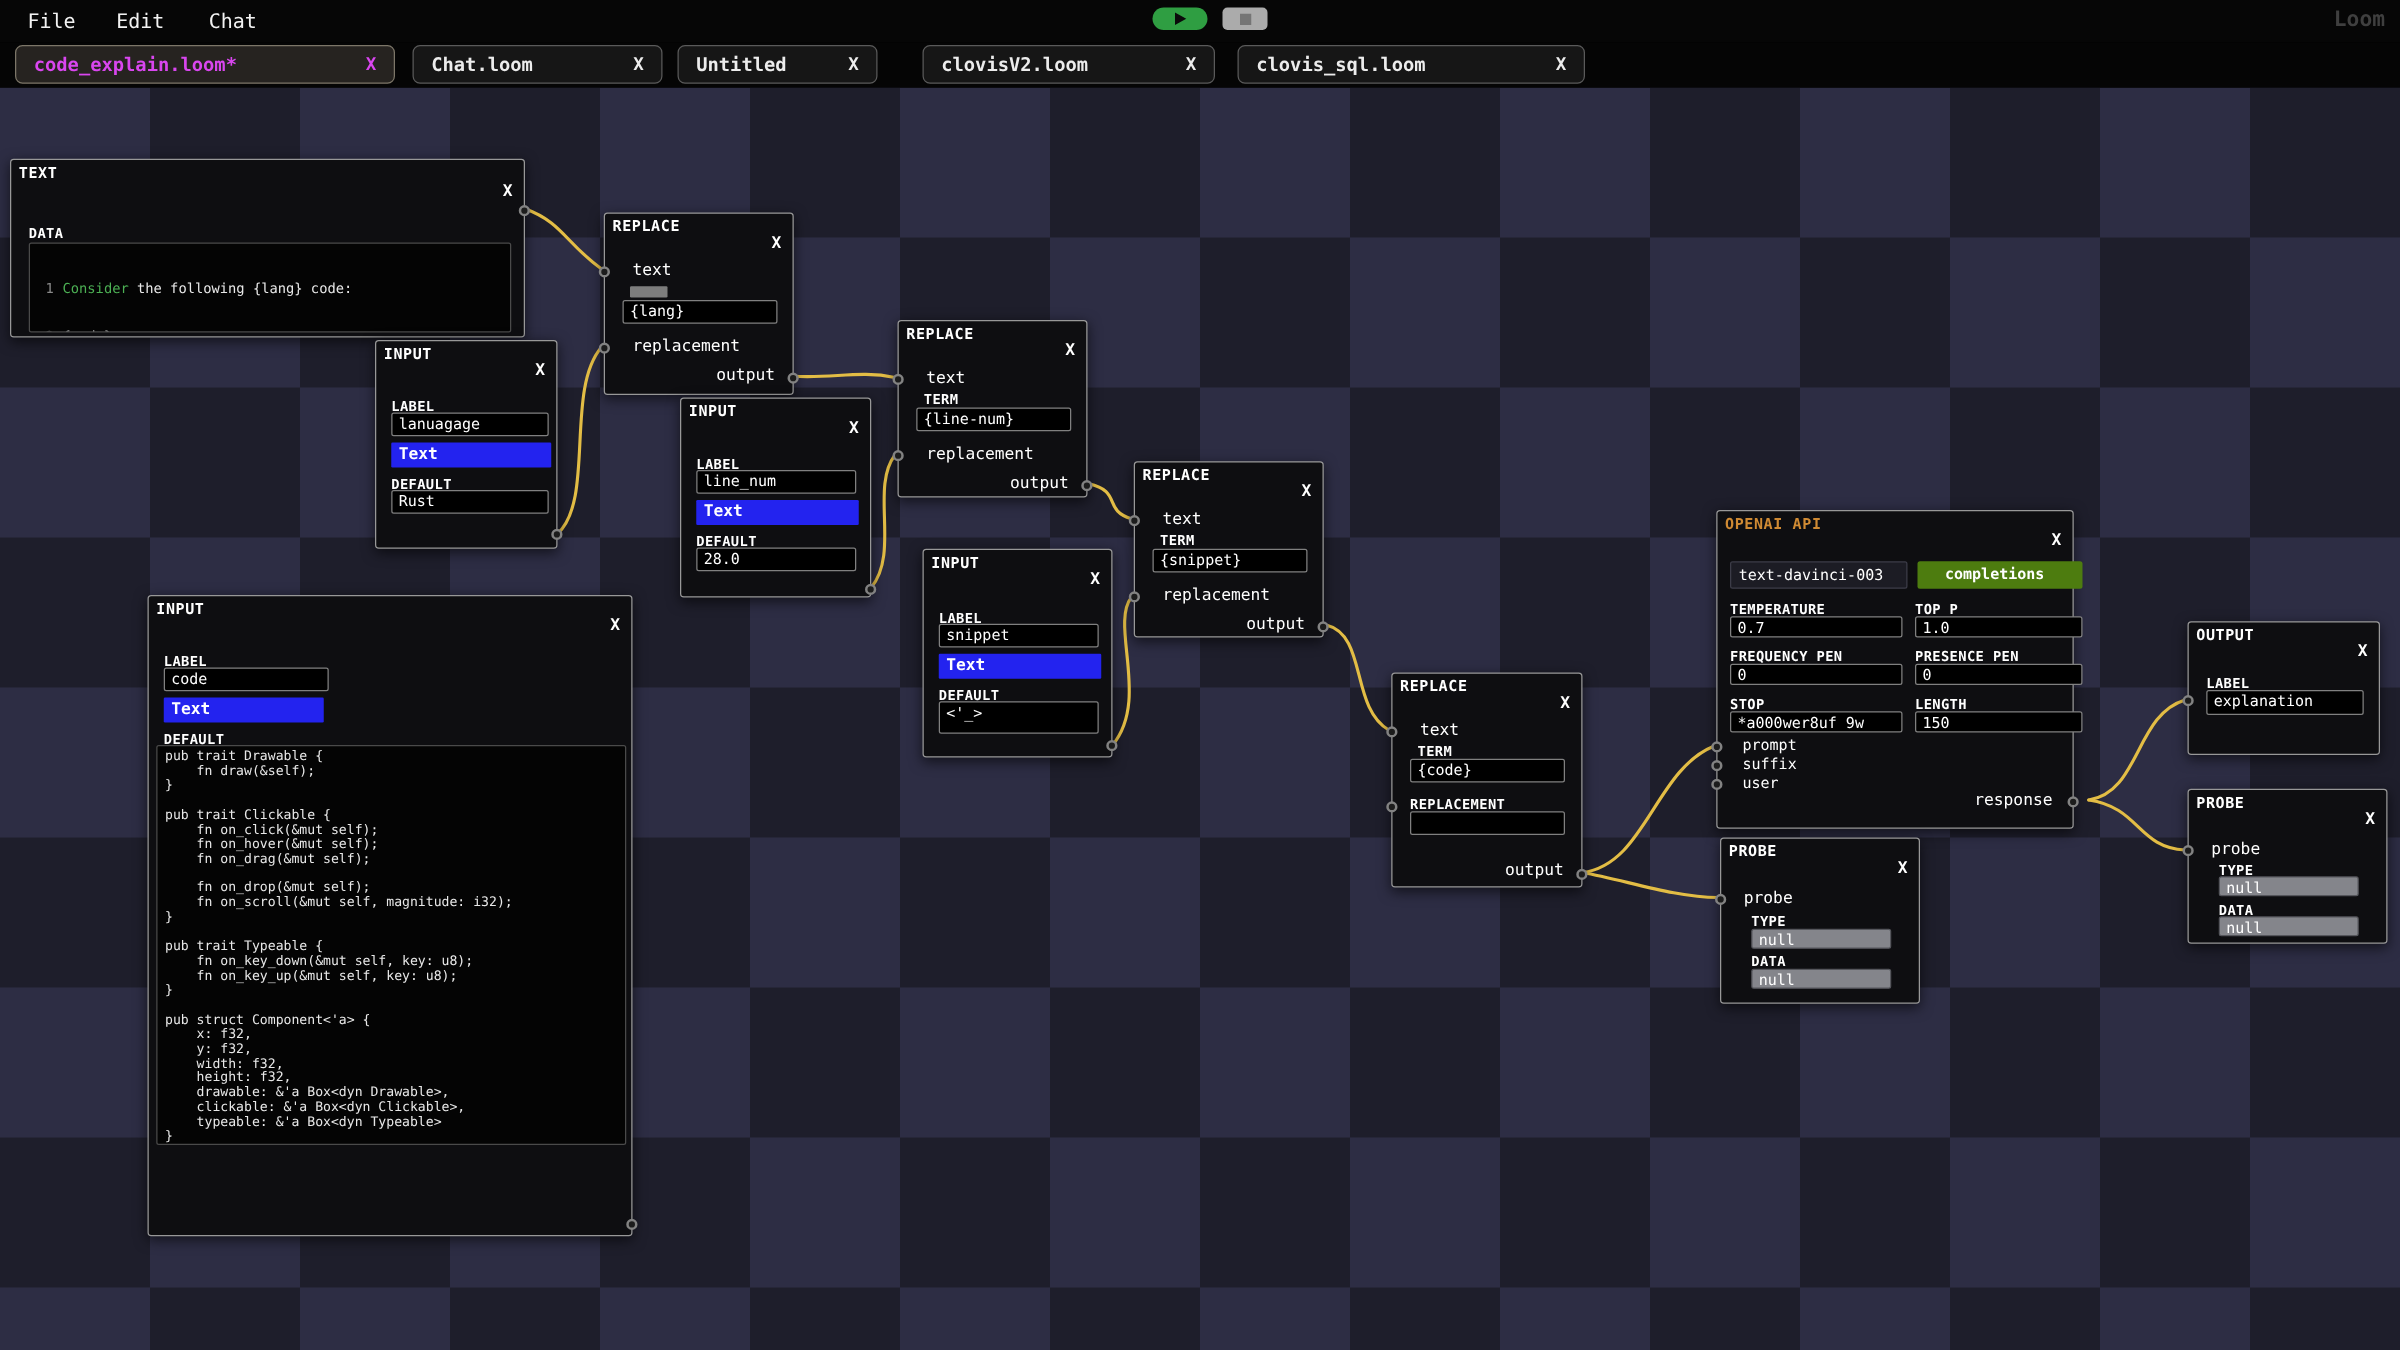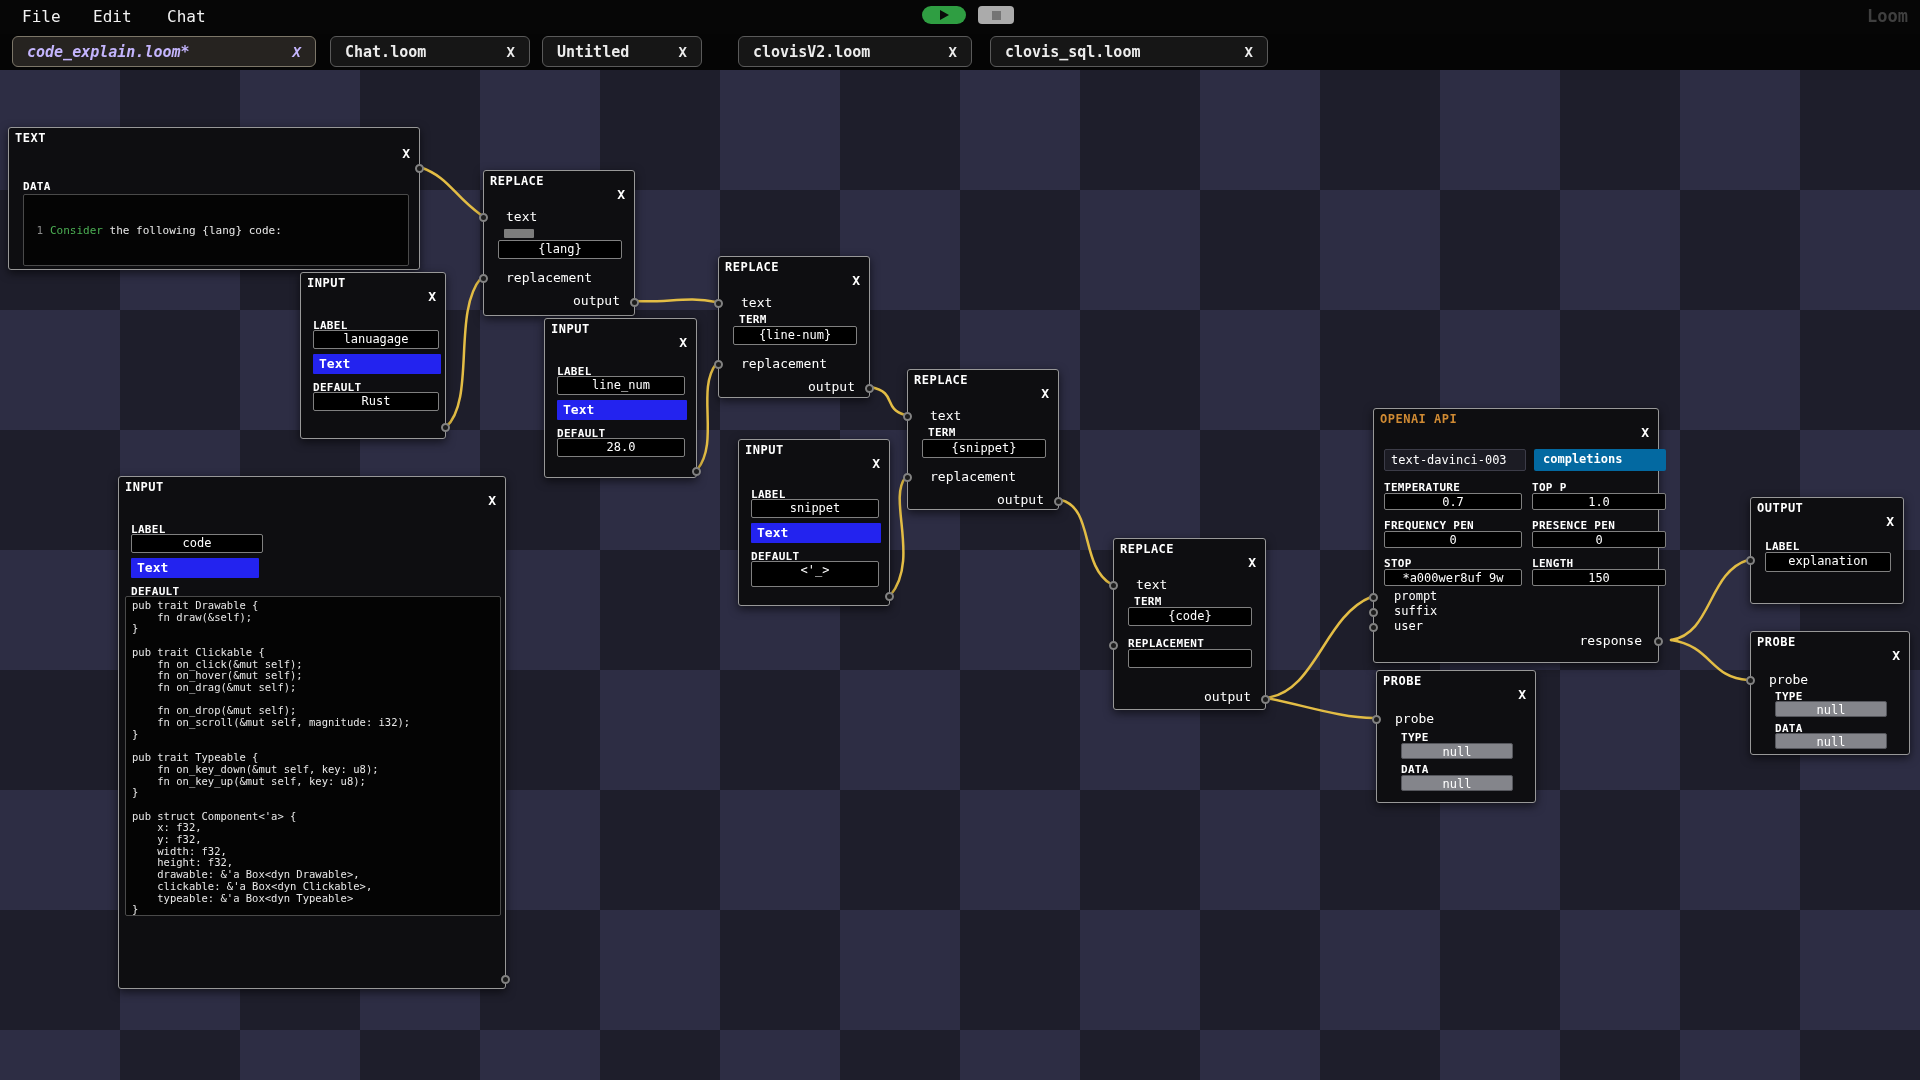--- a/index.html
+++ b/index.html
@@ -13,54 +13,54 @@
   .tri { width:0; height:0; border-left:9px solid #0a0a0a; border-top:5px solid transparent; border-bottom:5px solid transparent; }
   #stopbtn { position:absolute; left:978px; top:6px; width:36px; height:18px; background:#ababab; border-radius:4px;
     display:flex; align-items:center; justify-content:center; }
   .sq { width:9px; height:9px; background:#757575; }
   #logo { position:absolute; right:12px; top:6px; color:#3f3f3f; font-weight:700; font-size:17px; }
 
   #tabbar { position:absolute; top:34px; left:0; width:1920px; height:36px; background:#050505; z-index:20; }
   .tab { position:absolute; top:2px; height:31px; background:#161616; border:1px solid #5a5a5a; border-radius:6px;
     display:flex; align-items:center; justify-content:space-between; padding:0 14px; font-weight:700; font-size:15px;
     color:#ececec; cursor:pointer; }
-  .tab.active { background:#262320; border-color:#7c7668; color:#c4b5fd;font-style:italic; }
+  .tab.active { background:#262320; border-color:#7c7668; color:#d946ef; }
   .tab .close { font-weight:700; font-size:14px; margin-left:24px; }
 
   #canvas { position:absolute; top:70px; left:0; width:1920px; height:1010px;
     background-image:repeating-conic-gradient(#1e1e2b 0% 25%, #2d2d44 0% 50%);
     background-size:240px 240px; z-index:1; }
 
   #wires { position:absolute; top:0; left:0; width:1920px; height:1080px; z-index:5; pointer-events:none; }
   .wire { stroke:#e3bd45; stroke-width:2.5; fill:none; stroke-linecap:round; }
 
   .node { position:absolute; background:#0e0e11; border:1px solid #989898; border-radius:3px; z-index:10;
     box-shadow:0 3px 10px rgba(0,0,0,.6); }
   .nh { position:absolute; top:3px; left:6px; color:#fff; font-size:12px; font-weight:700; letter-spacing:.5px; }
   .nh.orange { color:#cf8a33; }
   .nx { position:absolute; top:16px; right:9px; color:#fff; font-size:13px; font-weight:700; cursor:pointer; }
   .port { position:absolute; width:9px; height:9px; border-radius:50%; background:#1c1c1c; border:2px solid #828282; z-index:11; }
   .pin { left:-5px; } .pout { right:-5px; }
   .plabel { position:absolute; color:#fff; font-size:13px; }
   .slabel { position:absolute; color:#fff; font-size:11px; font-weight:700; letter-spacing:.3px; }
   .ibox { position:absolute; background:#000; border:1px solid #808080; border-radius:2px; color:#fff; font-size:12px;
-    line-height:15px; padding:1px 5px; white-space:nowrap; overflow:hidden;text-align:center; }
+    line-height:15px; padding:1px 5px; white-space:nowrap; overflow:hidden; }
   .graybox { background:#84858b; border-color:#55565c; }
   .btn-text { position:absolute; background:#2323ef; color:#fff; font-size:13px; font-weight:700; padding:2px 6px;
     border-radius:1px; cursor:pointer; }
   .codebox { position:absolute; background:#040404; border:1px solid #4a4a4a; border-radius:2px; color:#e8e8e8;
     font-size:11px; line-height:13px; padding:3px 6px; white-space:pre; overflow:hidden; }
   .bigcode { line-height:11.7px; font-size:10.5px; }
   .tline { white-space:pre; }
   .ln { color:#8a8a8a; display:inline-block; width:13px; text-align:right; margin-right:7px; }
   .hlg { color:#4cb054; } .hlr { color:#dd5a47; }
   .minibox { position:absolute; background:#7d7d7d; width:30px; height:9px; border-radius:1px; }
   .modelbox { position:absolute; background:#1c1c24; border:1px solid #3c3c48; color:#fff; font-size:12px;
     padding:3px 6px; border-radius:2px; white-space:nowrap; }
-  .greenbox { position:absolute; background:#0369a1; color:#fff; font-size:12px; font-weight:700; padding:3px 9px;
+  .greenbox { position:absolute; background:#4d7c0f; color:#fff; font-size:12px; font-weight:700; padding:3px 22px;
     border-radius:2px; white-space:nowrap; }
 </style>
 </head>
 <body>
 
 <div id="menubar">
   <span class="menu-item" style="left:22px">File</span>
   <span class="menu-item" style="left:93px">Edit</span>
   <span class="menu-item" style="left:167px">Chat</span>
   <div id="playbtn">

